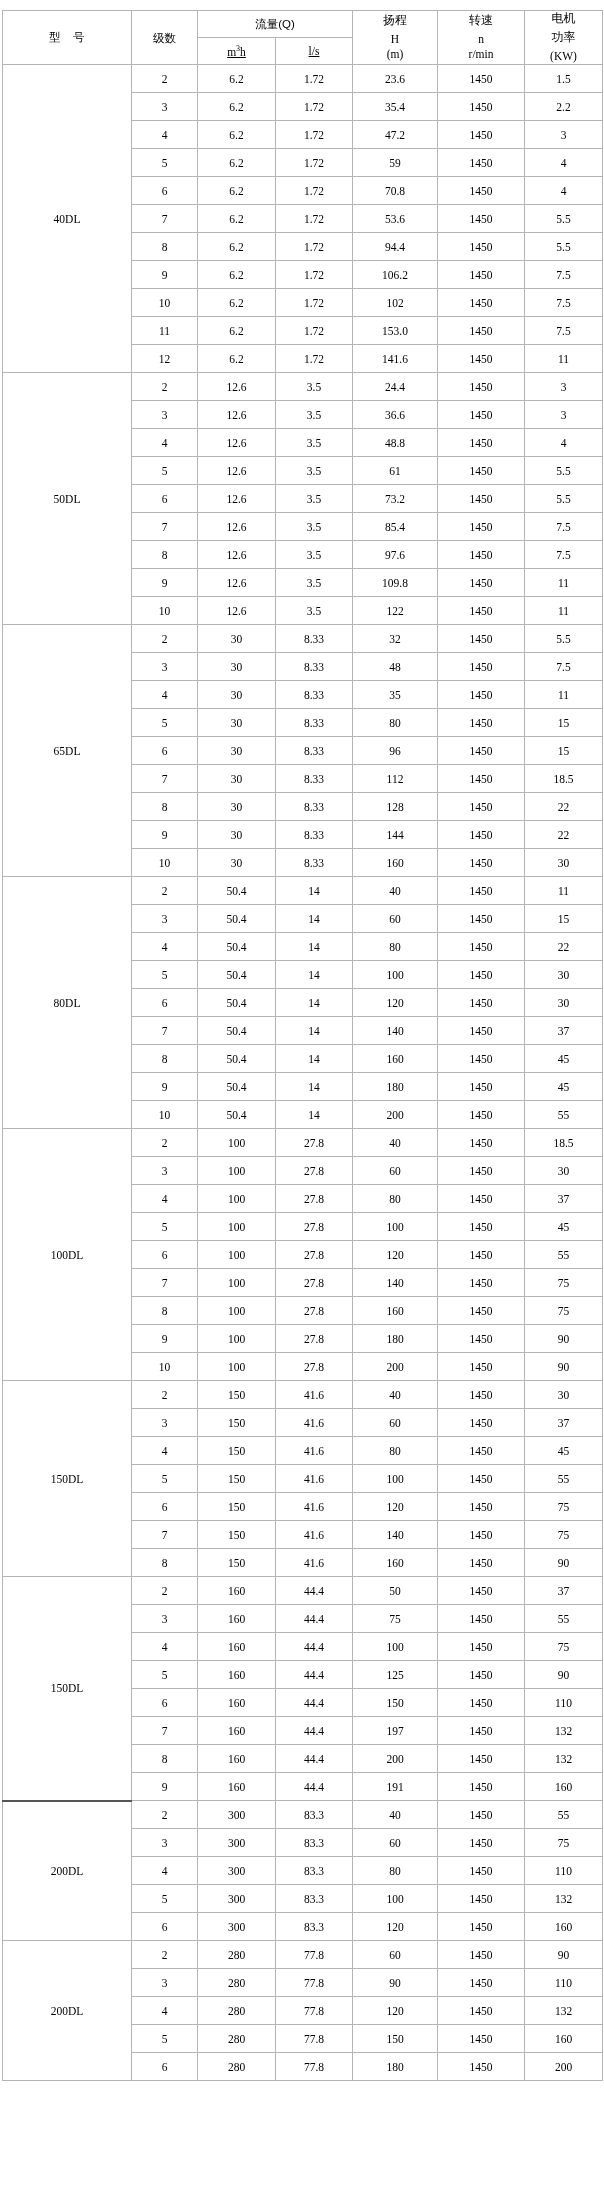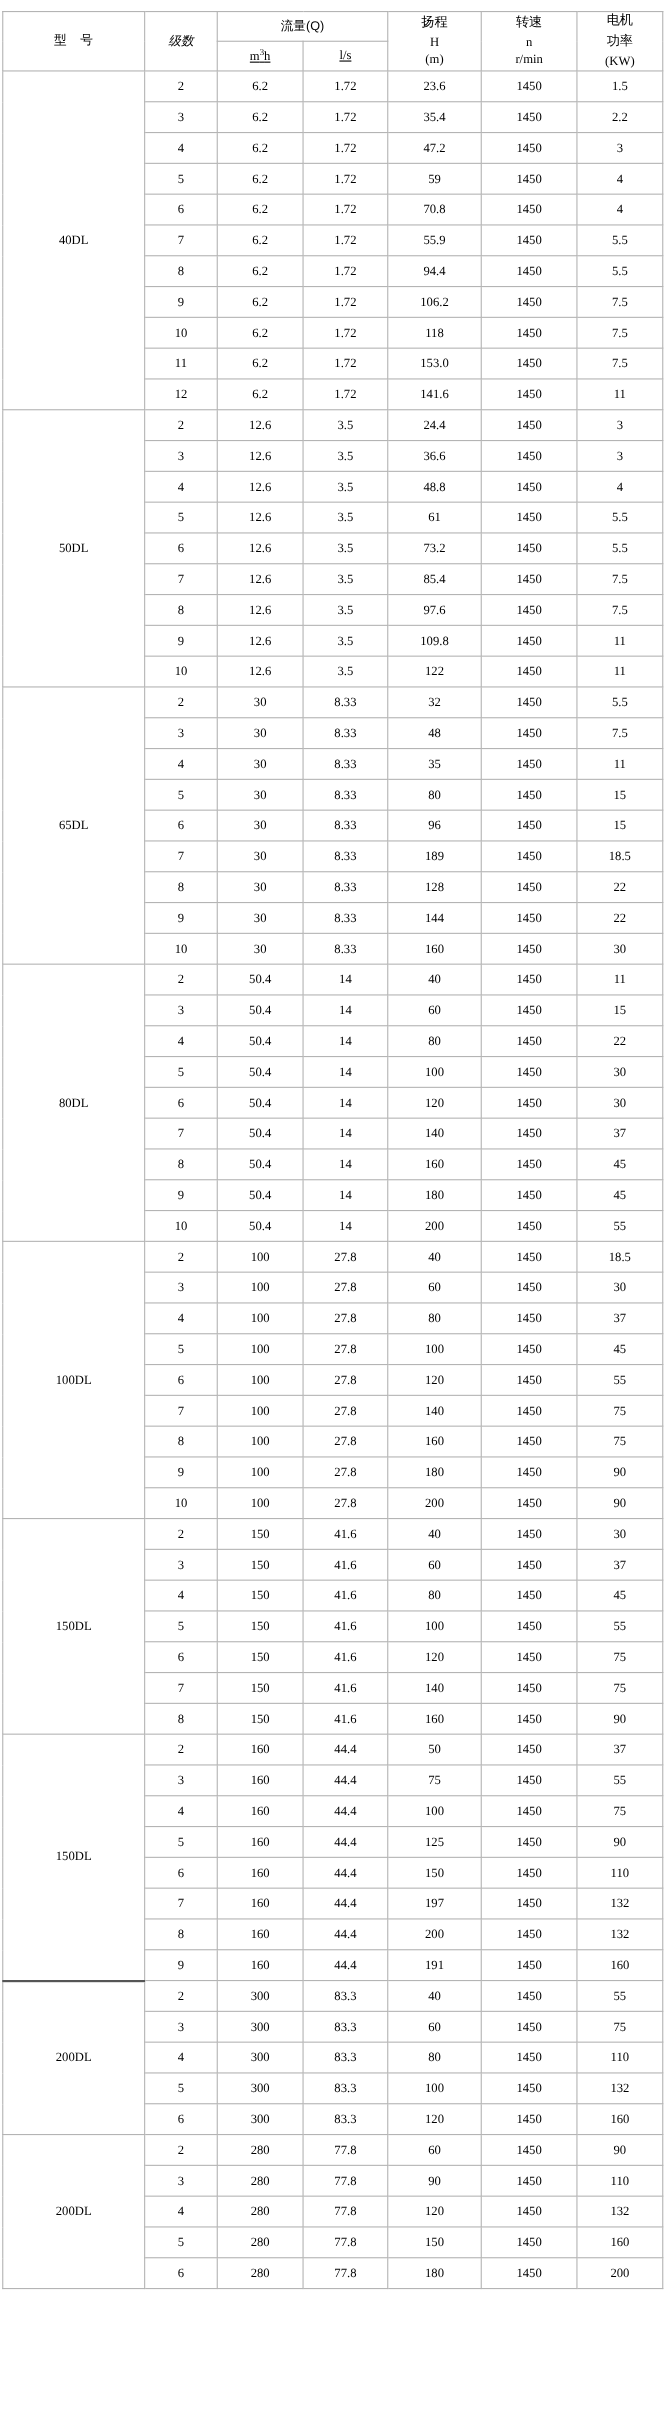--- a/index.html
+++ b/index.html
@@ -53,21 +53,20 @@
   th.hdr-model {
     font-weight: bold;
     font-size: 13px;
     letter-spacing: 0.5px;
     font-family: Liberation Mono, monospace;
   }
   th.hdr-model .ml { display: inline-block; padding: 0 3px; }
   th.hdr-stages {
     font-size: 12px;
     font-family: "Liberation Sans", "DejaVu Sans", sans-serif;
-    font-style: italic;
   }
   th.hdr-flow-group {
     font-size: 12px;
     font-family: "Liberation Sans", "DejaVu Sans", sans-serif;
     height: 24px;
   }
   th.hdr-sub {
     font-size: 11.5px;
     height: 50px;
     text-decoration: underline;
@@ -182,21 +181,21 @@
           <td class="cell">6.2</td>
           <td class="cell">1.72</td>
           <td class="cell">70.8</td>
           <td class="cell">1450</td>
           <td class="cell">4</td>
         </tr>
         <tr>
           <td class="cell">7</td>
           <td class="cell">6.2</td>
           <td class="cell">1.72</td>
-          <td class="cell">55.9</td>
+          <td class="cell">53.6</td>
           <td class="cell">1450</td>
           <td class="cell">5.5</td>
         </tr>
         <tr>
           <td class="cell">8</td>
           <td class="cell">6.2</td>
           <td class="cell">1.72</td>
           <td class="cell">94.4</td>
           <td class="cell">1450</td>
           <td class="cell">5.5</td>
@@ -206,21 +205,21 @@
           <td class="cell">6.2</td>
           <td class="cell">1.72</td>
           <td class="cell">106.2</td>
           <td class="cell">1450</td>
           <td class="cell">7.5</td>
         </tr>
         <tr>
           <td class="cell">10</td>
           <td class="cell">6.2</td>
           <td class="cell">1.72</td>
-          <td class="cell">118</td>
+          <td class="cell">102</td>
           <td class="cell">1450</td>
           <td class="cell">7.5</td>
         </tr>
         <tr>
           <td class="cell">11</td>
           <td class="cell">6.2</td>
           <td class="cell">1.72</td>
           <td class="cell">153.0</td>
           <td class="cell">1450</td>
           <td class="cell">7.5</td>
@@ -344,21 +343,21 @@
           <td class="cell">30</td>
           <td class="cell">8.33</td>
           <td class="cell">96</td>
           <td class="cell">1450</td>
           <td class="cell">15</td>
         </tr>
         <tr>
           <td class="cell">7</td>
           <td class="cell">30</td>
           <td class="cell">8.33</td>
-          <td class="cell">189</td>
+          <td class="cell">112</td>
           <td class="cell">1450</td>
           <td class="cell">18.5</td>
         </tr>
         <tr>
           <td class="cell">8</td>
           <td class="cell">30</td>
           <td class="cell">8.33</td>
           <td class="cell">128</td>
           <td class="cell">1450</td>
           <td class="cell">22</td>

